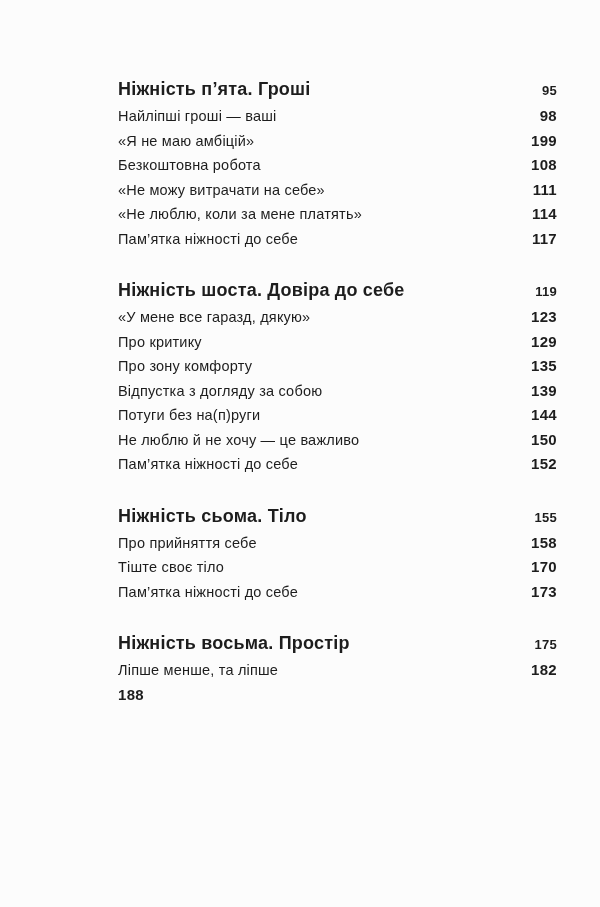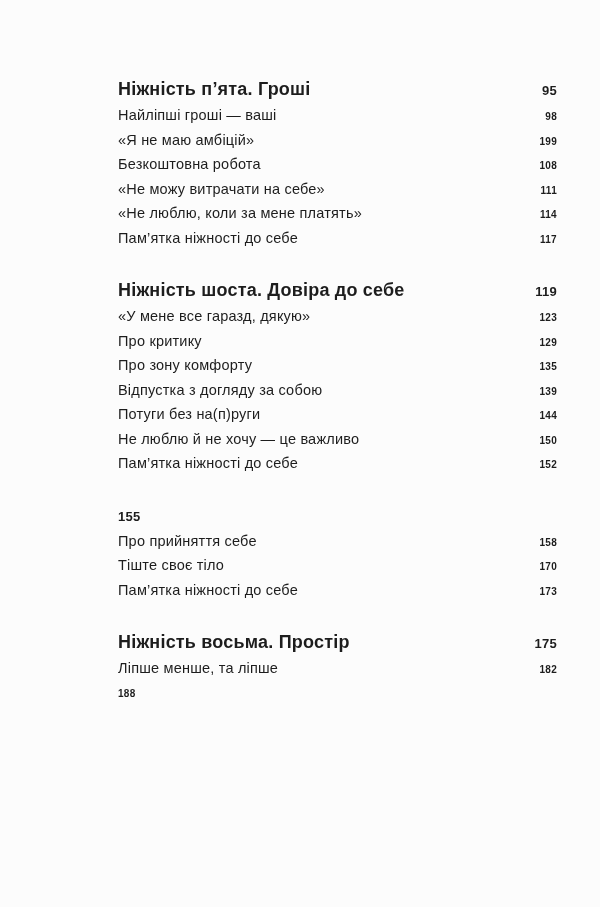--- a/index.html
+++ b/index.html
@@ -45,21 +45,21 @@
   .item-row{
     font-size:14.5px;
     font-weight:500;
     line-height:23.5px;
     letter-spacing:0.2px;
   }
   .label{
     white-space:nowrap;
   }
   .pagenum{
-    font-size:10px;
+    font-size:15px;
     font-weight:700;
     flex:0 0 auto;
     letter-spacing:0.3px;
   }
   .heading-row .pagenum{
     font-size:13px;
   }
 </style>
 </head>
 <body>
@@ -125,20 +125,21 @@
           <span class="label">Не люблю й не хочу — це важливо</span>
           <span class="pagenum">150</span>
         </div>
         <div class="row item-row">
           <span class="label">Пам’ятка ніжності до себе</span>
           <span class="pagenum">152</span>
         </div>
       </div>
       <div class="toc-section">
         <div class="row heading-row">
+          <span class="label">Ніжність сьома. Тіло</span>
           <span class="pagenum">155</span>
         </div>
         <div class="row item-row">
           <span class="label">Про прийняття себе</span>
           <span class="pagenum">158</span>
         </div>
         <div class="row item-row">
           <span class="label">Тіште своє тіло</span>
           <span class="pagenum">170</span>
         </div>

